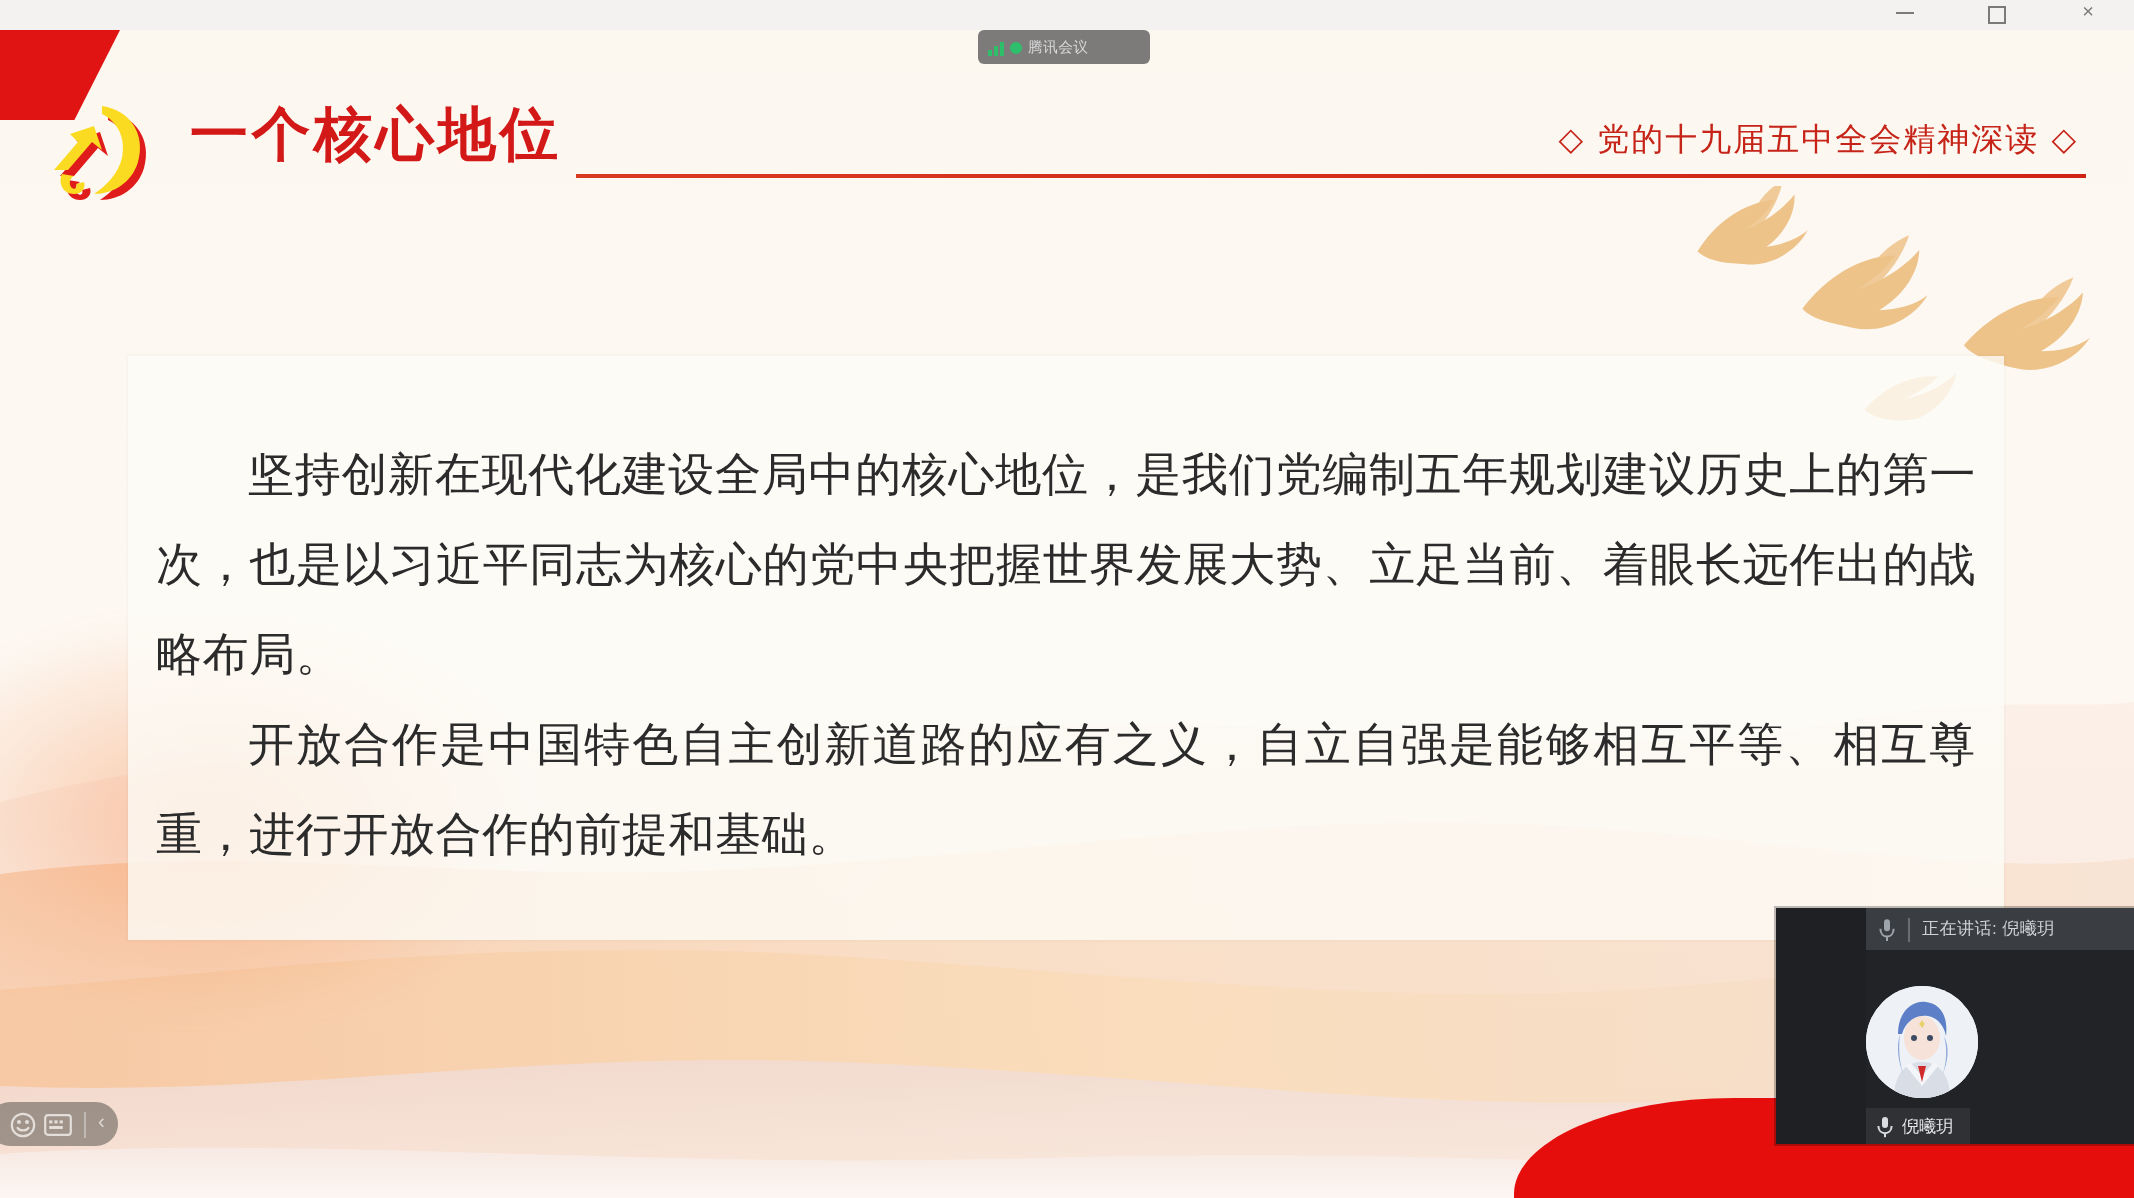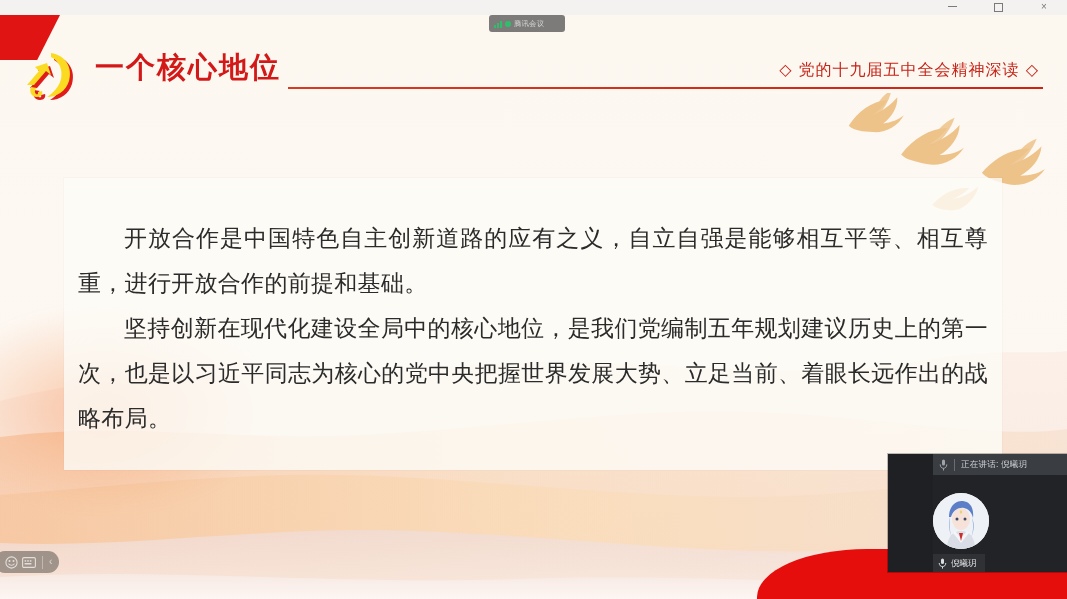--- a/index.html
+++ b/index.html
@@ -17,21 +17,21 @@
   }
   .wbtns{position:absolute;right:0;top:0;height:15px;display:flex;align-items:center;}
   .wbtn{width:46px;height:15px;display:flex;align-items:center;justify-content:center;
         color:#7a7a7a;font-size:10px;line-height:1;}
   .wbtn .gl{display:block;transform:translateY(-1px);}
   .wbtn.sq .gl{width:7px;height:7px;border:1px solid #7a7a7a;transform:none;}
   .wbtn.mn .gl{width:9px;height:1px;background:#7a7a7a;}
 
   
   .tm-pill{
-    position:absolute;left:489px;top:15px;width:76px;height:17px;
+    position:absolute;left:489px;top:15px;width:86px;height:17px;
     background:rgba(106,106,106,.88);border-radius:3px;
     display:flex;align-items:center;gap:3px;padding:0 5px;box-sizing:border-box;
     z-index:61;
   }
   .tm-bars{display:flex;align-items:flex-end;gap:1px;height:8px;}
   .tm-bars i{display:block;width:2px;background:#2fbf6b;}
   .tm-bars i:nth-child(1){height:3px;}
   .tm-bars i:nth-child(2){height:5px;}
   .tm-bars i:nth-child(3){height:7px;}
   .tm-dot{width:6px;height:6px;border-radius:50%;background:#2fbf6b;}
@@ -212,22 +212,22 @@
           </g>
         </svg>
       </div>
       <div class="hdr-title">一个核心地位</div>
       <div class="hdr-rule"></div>
       <div class="hdr-right">◇ 党的十九届五中全会精神深读 ◇</div>
     </div>
 
     <div class="card">
       <div class="body">
+        <p>坚持创新在现代化建设全局中的核心地位，是我们党编制五年规划建议历史上的第一次，也是以习近平同志为核心的党中央把握世界发展大势、立足当前、着眼长远作出的战略布局。</p>
         <p>开放合作是中国特色自主创新道路的应有之义，自立自强是能够相互平等、相互尊重，进行开放合作的前提和基础。</p>
-        <p>坚持创新在现代化建设全局中的核心地位，是我们党编制五年规划建议历史上的第一次，也是以习近平同志为核心的党中央把握世界发展大势、立足当前、着眼长远作出的战略布局。</p>
       </div>
     </div>
 
     <div class="minibar">
       <span class="mb-ico">
         <svg width="13" height="13" viewBox="0 0 13 13">
           <circle cx="6.5" cy="6.5" r="5.6" fill="none" stroke="#efece9" stroke-width="1.1"></circle>
           <circle cx="4.5" cy="5" r="1" fill="#efece9"></circle>
           <circle cx="8.5" cy="5" r="1" fill="#efece9"></circle>
           <path d="M3.8,8 C5,9.6 8,9.6 9.2,8" fill="none" stroke="#efece9" stroke-width="1.1" stroke-linecap="round"></path>

